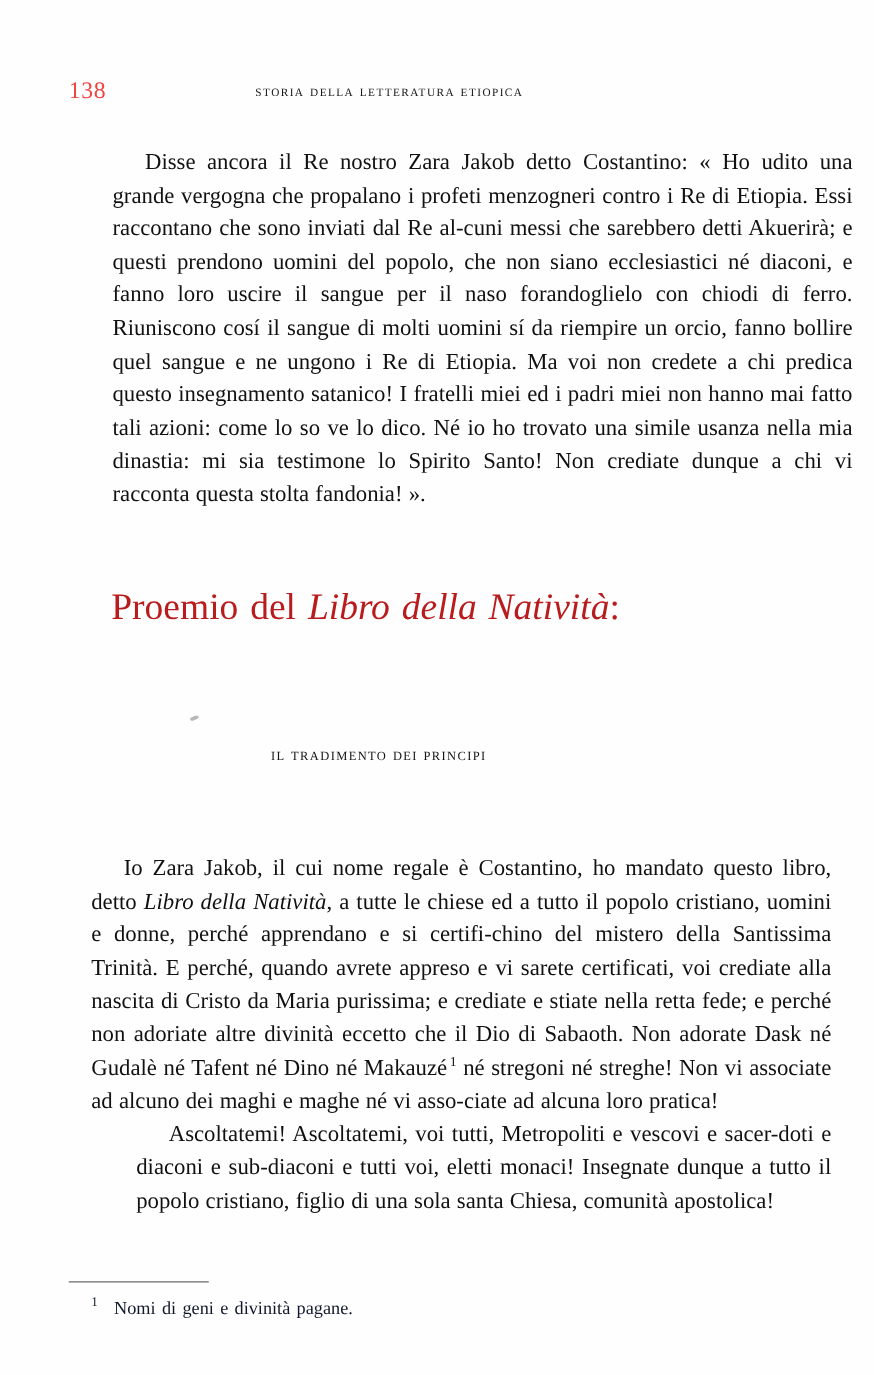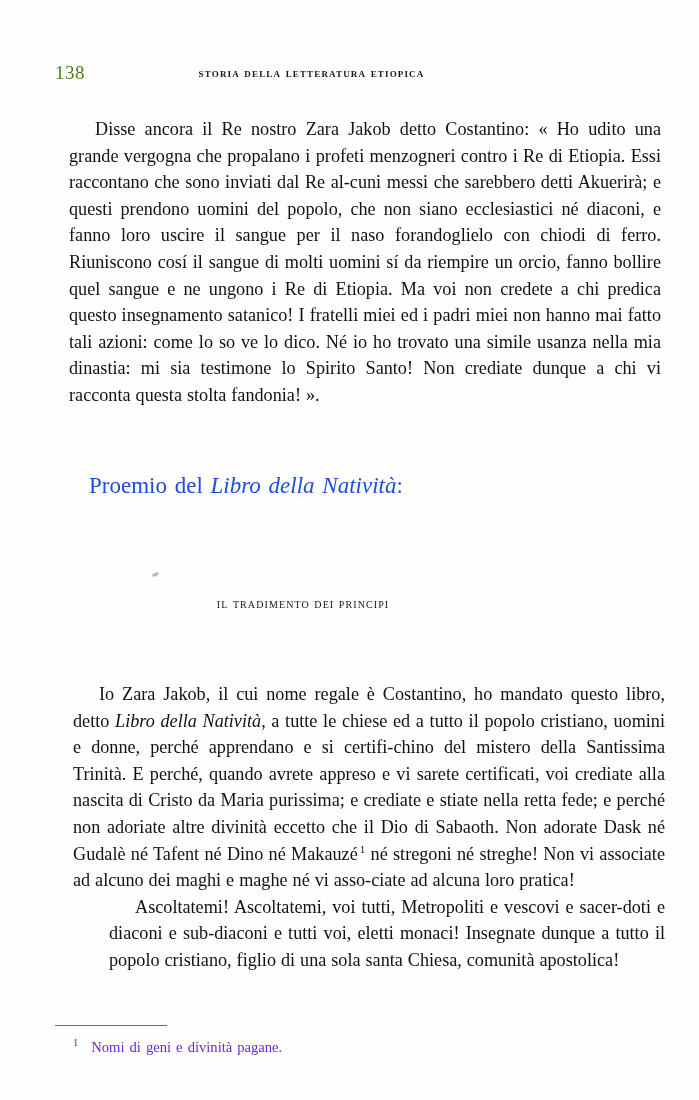--- a/index.html
+++ b/index.html
@@ -30,44 +30,44 @@
     top: 60px;
     width: 699px;
     height: 26px;
   }
   .folio {
     position: absolute;
     left: 55px;
     top: 0;
     font-size: 19px;
     line-height: 26px;
-    color: #4d7c0f;
+    color: #ef4444;
     letter-spacing: 0.5px;
   }
   .head-title {
     position: absolute;
     left: 0;
     top: 2px;
     width: 601px;
     text-align: center;
     font-size: 13.5px;
     line-height: 22px;
     letter-spacing: 1.15px;
     font-variant: small-caps;
     text-transform: lowercase;
-    font-weight: 700;
+    font-weight: 400;
     color: #151515;
     padding-left: 22px;
     box-sizing: border-box;
   }
 
   
   .textblock {
     position: absolute;
-    left: 69px;
+    left: 90px;
     top: 116px;
     width: 592px;
   }
 
   p.body {
     margin: 0;
     font-size: 18.2px;
     line-height: 26.6px;
     text-align: justify;
     text-justify: inter-word;
@@ -92,23 +92,23 @@
     vertical-align: super;
     line-height: 0;
     padding-left: 2px;
   }
 
   
   .proemio {
     position: absolute;
     left: 89px;
     top: 471px;
-    font-size: 23px;
+    font-size: 30px;
     line-height: 30px;
-    color: #1d4ed8;
+    color: #b91c1c;
     word-spacing: 2px;
     white-space: nowrap;
   }
 
   
   .subhead {
     position: absolute;
     left: 0;
     top: 592px;
     width: 596px;
@@ -154,21 +154,21 @@
     background: #3a3a3a;
     opacity: 0.75;
   }
   .footnote {
     position: absolute;
     left: 73px;
     top: 1036px;
     width: 500px;
     font-size: 14.6px;
     line-height: 22px;
-    color: #6d28d9;
+    color: #0f172a;
     word-spacing: 1.4px;
   }
   .footnote .fnum {
     font-size: 10.5px;
     vertical-align: super;
     line-height: 0;
     padding-right: 13px;
   }
 </style>
 </head>

